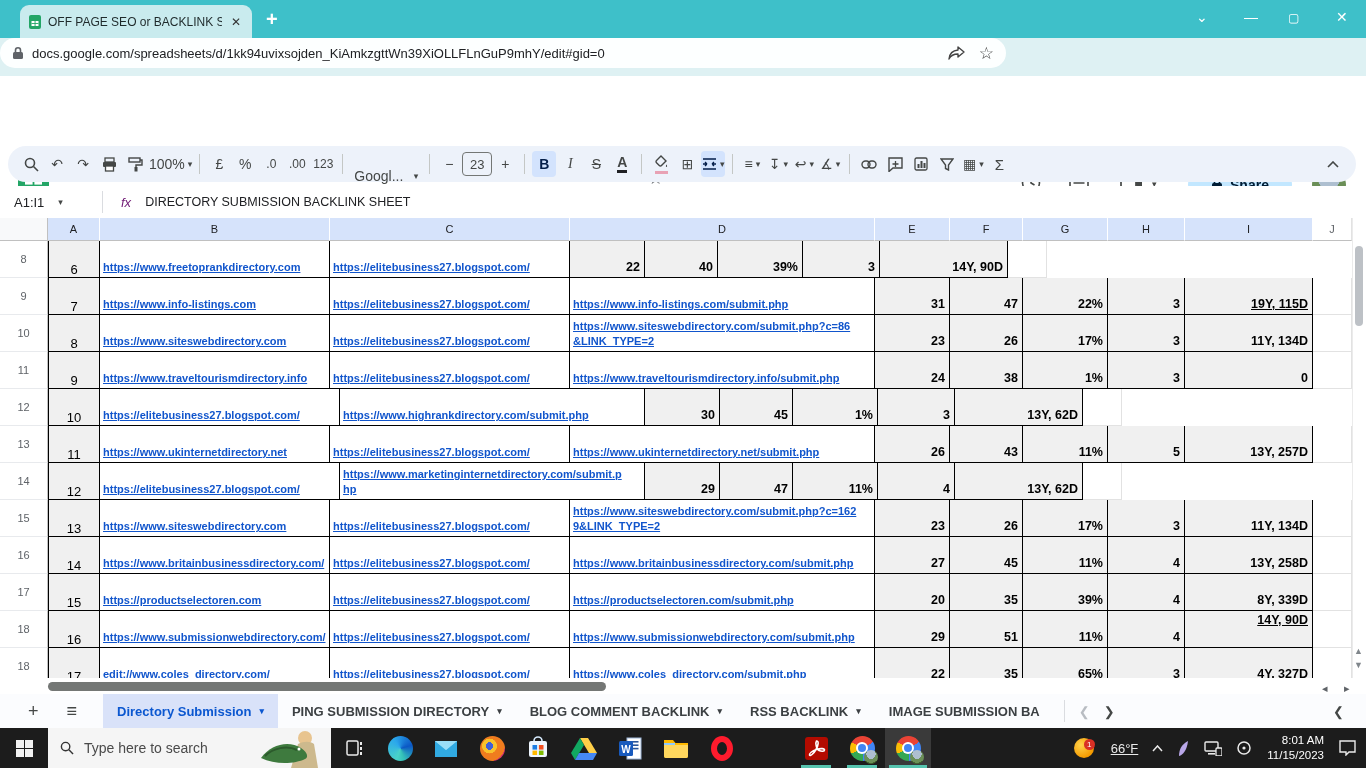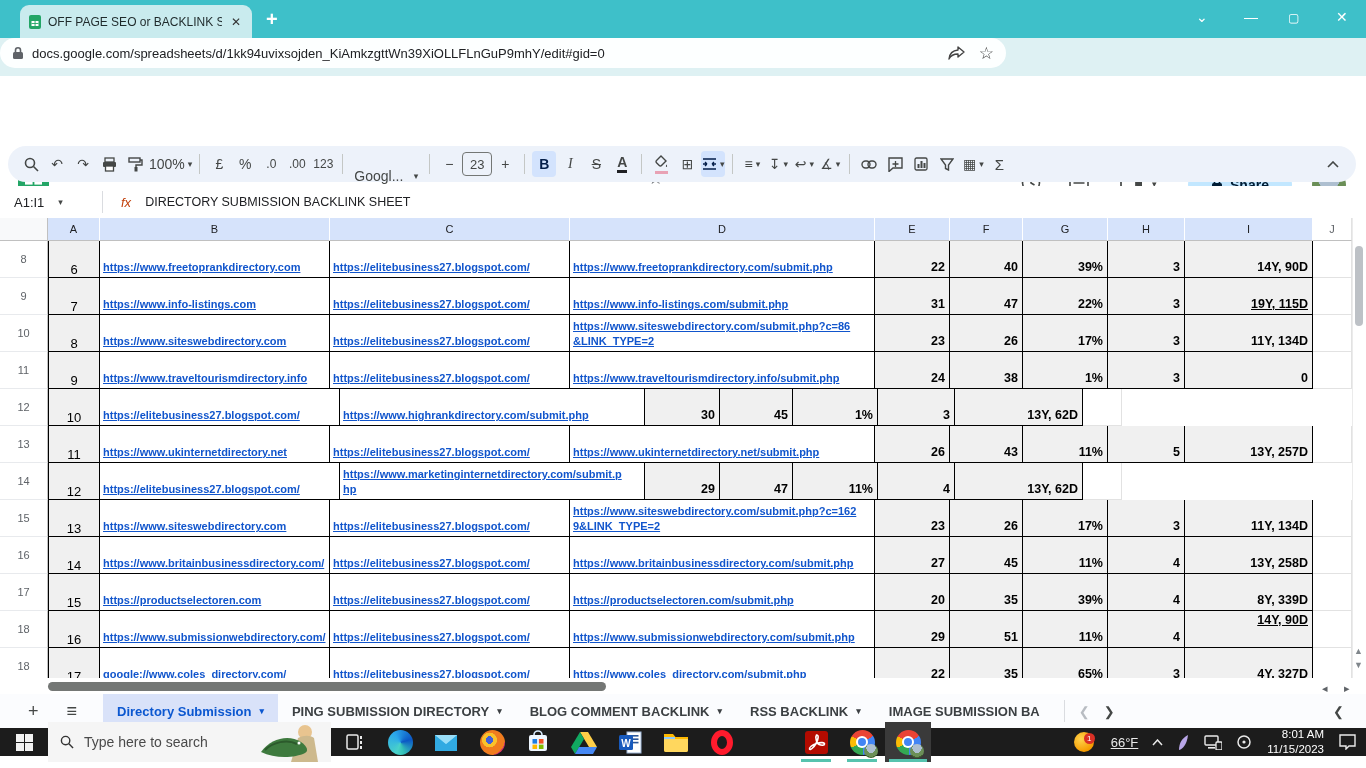--- a/index.html
+++ b/index.html
@@ -42,21 +42,21 @@
   .tdiv{width:1px;height:20px;background:#c4c7c5;margin:0 6px;}
   .dd{font-size:9px;color:#444746;margin-left:3px;}
   #fontsize{border:1px solid #747775;border-radius:4px;width:28px;height:22px;display:flex;
             align-items:center;justify-content:center;font-size:13px;}
   .underbarA{border-bottom:3px solid #202124;line-height:1;padding-bottom:1px;font-weight:bold;}
   .underbarF{border-bottom:3px solid #e8a2b4;line-height:1;padding-bottom:1px;}
   
   #fbar{left:0;top:186px;width:1366px;height:32px;background:#fff;border-bottom:1px solid #c7c7c7;
         display:flex;align-items:center;}
   #namebox{width:88px;padding-left:14px;font-size:13px;color:#202124;display:flex;align-items:center;}
-  #fxi{font-style:italic;color:#c2410c;font-size:13px;margin:0 14px 0 18px;}
+  #fxi{font-style:italic;color:#701a75;font-size:13px;margin:0 14px 0 18px;}
   #fval{font-size:12.5px;color:#202124;}
   .vdiv{width:1px;height:22px;background:#dadce0;}
   
   #grid{left:0;top:218px;width:1366px;height:460px;background:#fff;}
   #colheads{display:flex;height:23px;}
   .corner{width:48px;height:23px;background:#f8f9fa;border-right:1px solid #c0c0c0;border-bottom:1px solid #c0c0c0;box-sizing:border-box;}
   .colhead{height:23px;box-sizing:border-box;border-right:1px solid #fff;border-bottom:1px solid #c0c0c0;
            display:flex;align-items:center;justify-content:center;font-size:11px;color:#202124;background:#f8f9fa;}
   .selhead{background:#d6e3fb;}
   .colhead.cj{background:#fff;color:#5f6368;border-right:1px solid #e2e2e2;}
@@ -92,21 +92,21 @@
   #sheetbar{left:0;top:694px;width:1366px;height:34px;background:#fbfcfe;display:flex;align-items:center;}
   .sbic{font-size:18px;color:#444746;margin-left:28px;}
   #sheettabs{display:flex;align-items:center;height:34px;margin-left:26px;}
   .stab{height:34px;display:flex;align-items:center;padding:0 14px;font-size:13px;font-weight:bold;color:#3c4043;gap:8px;}
   .stab.active{background:#d9e2f9;color:#0b57d0;}
   .tdd{font-size:9px;}
   .stab.active .tdd{color:#0b57d0;}
   .tabnav{font-size:13px;color:#444746;margin-left:14px;}
   .tabnav.dim{color:#b8bcc2;}
   
-  #taskbar{left:0;top:728px;width:1366px;height:28px;background:#1c1c1c;display:flex;align-items:center;}
+  #taskbar{left:0;top:728px;width:1366px;height:40px;background:#1c1c1c;display:flex;align-items:center;}
   #startbtn{width:48px;height:40px;display:flex;align-items:center;justify-content:center;}
   .winlogo{display:grid;grid-template-columns:8px 8px;grid-template-rows:8px 8px;gap:1px;}
   .winlogo div{background:#f2f2f2;}
   #tsearch{width:283px;height:40px;background:#f5f5f5;display:flex;align-items:center;position:relative;}
   #tsearch .q{font-size:14px;color:#4a4a4a;margin-left:10px;}
   .tbi{width:46px;height:40px;display:flex;align-items:center;justify-content:center;position:relative;}
   .tbi.activeapp{background:#3a3a3a;}
   .indic{position:absolute;bottom:0;left:8px;right:8px;height:3px;background:#56c3ae;}
   .tray{margin-left:auto;display:flex;align-items:center;height:40px;}
   .trayic{color:#eaeaea;margin:0 7px;display:flex;align-items:center;justify-content:center;}
@@ -391,23 +391,20 @@
         <div class="rn">8</div>
         <div class="cell ca">
           <span class="num">6</span>
         </div>
         <div class="cell cb linkcell">
           <span class="lnk">https://www.freetoprankdirectory.com</span>
         </div>
         <div class="cell cc linkcell">
           <span class="lnk">https://elitebusiness27.blogspot.com/</span>
         </div>
-        <div class="cell cd linkcell">
-          <span class="lnk">https://www.freetoprankdirectory.com/submit.php</span>
-        </div>
         <div class="cell ce numcell right">
           <span class="num">22</span>
         </div>
         <div class="cell cf numcell right">
           <span class="num">40</span>
         </div>
         <div class="cell cg numcell right">
           <span class="num">39%</span>
         </div>
         <div class="cell ch numcell right">
@@ -721,21 +718,21 @@
           <span class="num linkval">14Y, 90D</span>
         </div>
         <div class="cell cj"></div>
       </div>
       <div class="grow">
         <div class="rn">18</div>
         <div class="cell ca">
           <span class="num">17</span>
         </div>
         <div class="cell cb linkcell">
-          <span class="lnk">google://www.coles_directory.com/</span>
+          <span class="lnk">edit://www.coles_directory.com/</span>
         </div>
         <div class="cell cc linkcell">
           <span class="lnk">https://elitebusiness27.blogspot.com/</span>
         </div>
         <div class="cell cd linkcell">
           <span class="lnk">https://www.coles_directory.com/submit.php</span>
         </div>
         <div class="cell ce numcell right">
           <span class="num">22</span>
         </div>

